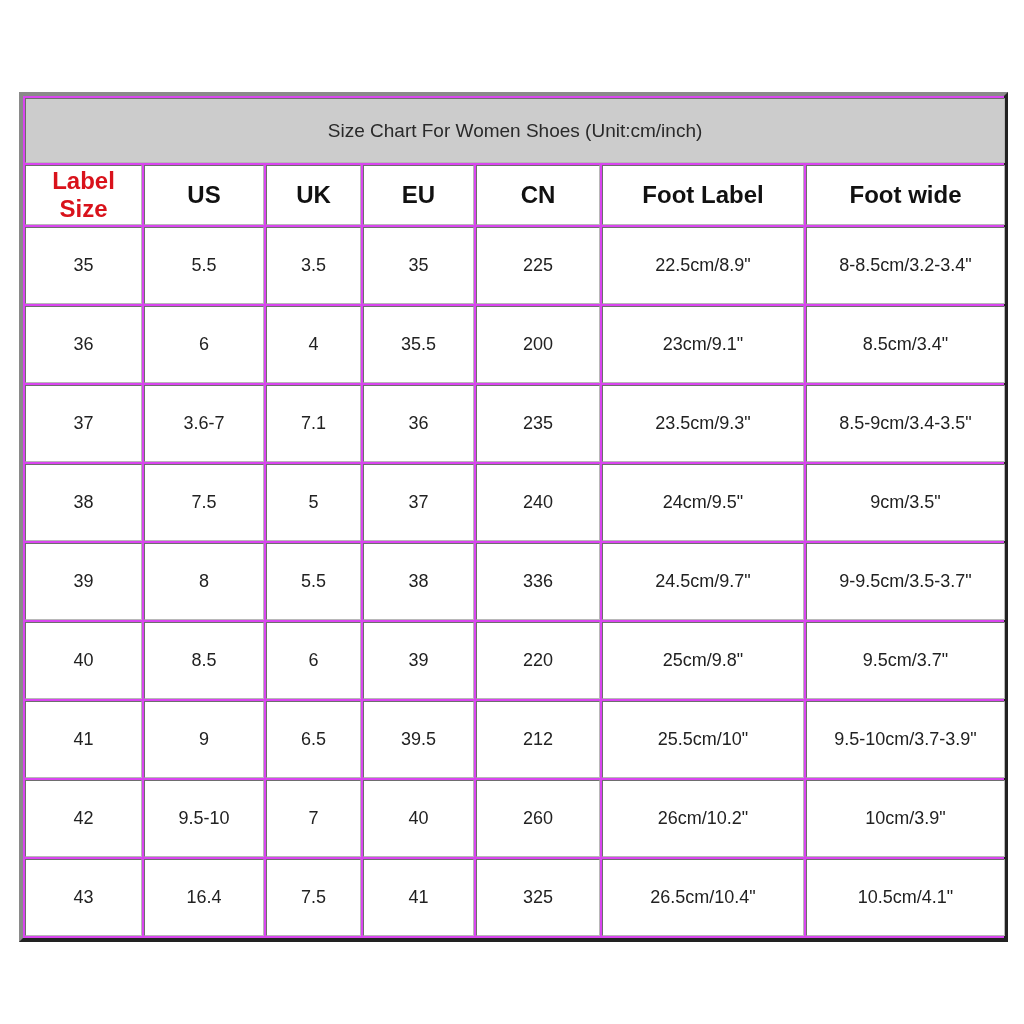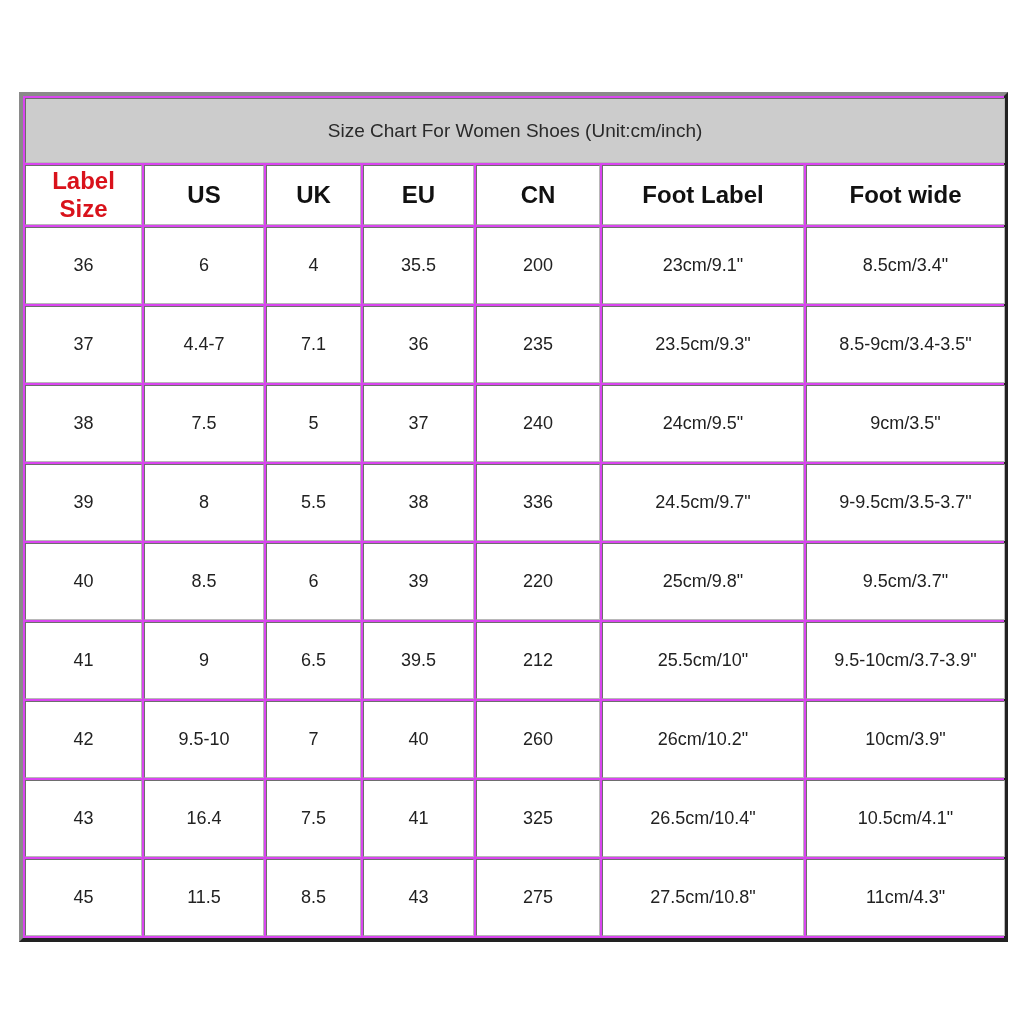--- a/index.html
+++ b/index.html
@@ -55,31 +55,40 @@
         <th class="col-head">US</th>
         <th class="col-head">UK</th>
         <th class="col-head">EU</th>
         <th class="col-head">CN</th>
         <th class="col-head">Foot Label</th>
         <th class="col-head">Foot wide</th>
       </tr>
     </thead>
     <tbody id="rows">
         <tr>
+          <td>35</td>
+          <td>5.5</td>
+          <td>3.5</td>
+          <td>35</td>
+          <td>225</td>
+          <td>22.5cm/8.9"</td>
+          <td>8-8.5cm/3.2-3.4"</td>
+        </tr>
+        <tr>
           <td>36</td>
           <td>6</td>
           <td>4</td>
           <td>35.5</td>
           <td>200</td>
           <td>23cm/9.1"</td>
           <td>8.5cm/3.4"</td>
         </tr>
         <tr>
           <td>37</td>
-          <td>4.4-7</td>
+          <td>3.6-7</td>
           <td>7.1</td>
           <td>36</td>
           <td>235</td>
           <td>23.5cm/9.3"</td>
           <td>8.5-9cm/3.4-3.5"</td>
         </tr>
         <tr>
           <td>38</td>
           <td>7.5</td>
           <td>5</td>
@@ -126,24 +135,15 @@
         </tr>
         <tr>
           <td>43</td>
           <td>16.4</td>
           <td>7.5</td>
           <td>41</td>
           <td>325</td>
           <td>26.5cm/10.4"</td>
           <td>10.5cm/4.1"</td>
         </tr>
-        <tr>
-          <td>45</td>
-          <td>11.5</td>
-          <td>8.5</td>
-          <td>43</td>
-          <td>275</td>
-          <td>27.5cm/10.8"</td>
-          <td>11cm/4.3"</td>
-        </tr>
       </tbody>
   </table>
 </div>
 
 </body></html>

